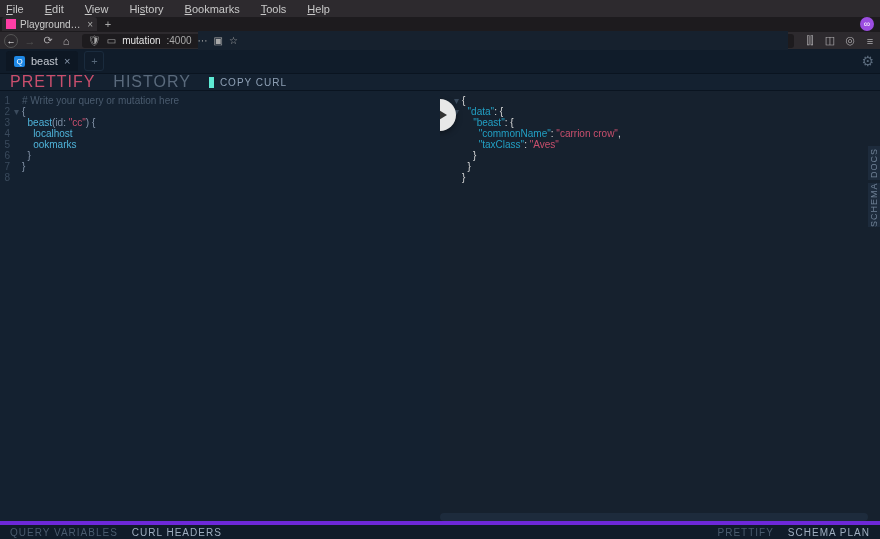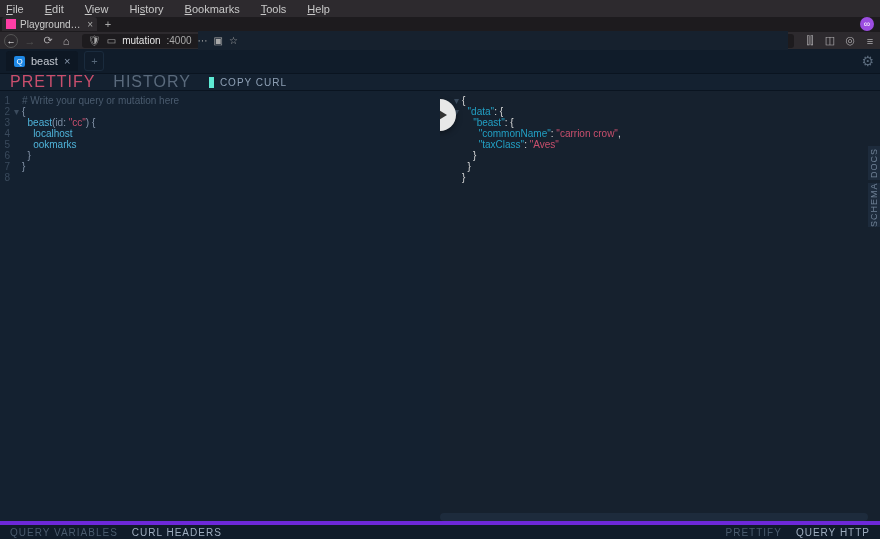--- a/index.html
+++ b/index.html
@@ -220,15 +220,15 @@
       <div class="sidetab schema">SCHEMA</div>
       <div class="right-scroll"></div>
     </div>
   </div>
 
   <div class="pg-footer">
     <span class="fbtn">QUERY VARIABLES</span>
     <span class="fbtn active">CURL HEADERS</span>
     <span class="spacer"></span>
     <span class="fbtn">PRETTIFY</span>
-    <span class="fbtn active">QUERY HTTP</span>
+    <span class="fbtn active">SCHEMA PLAN</span>
   </div>
 </div>
 
 </body></html>

